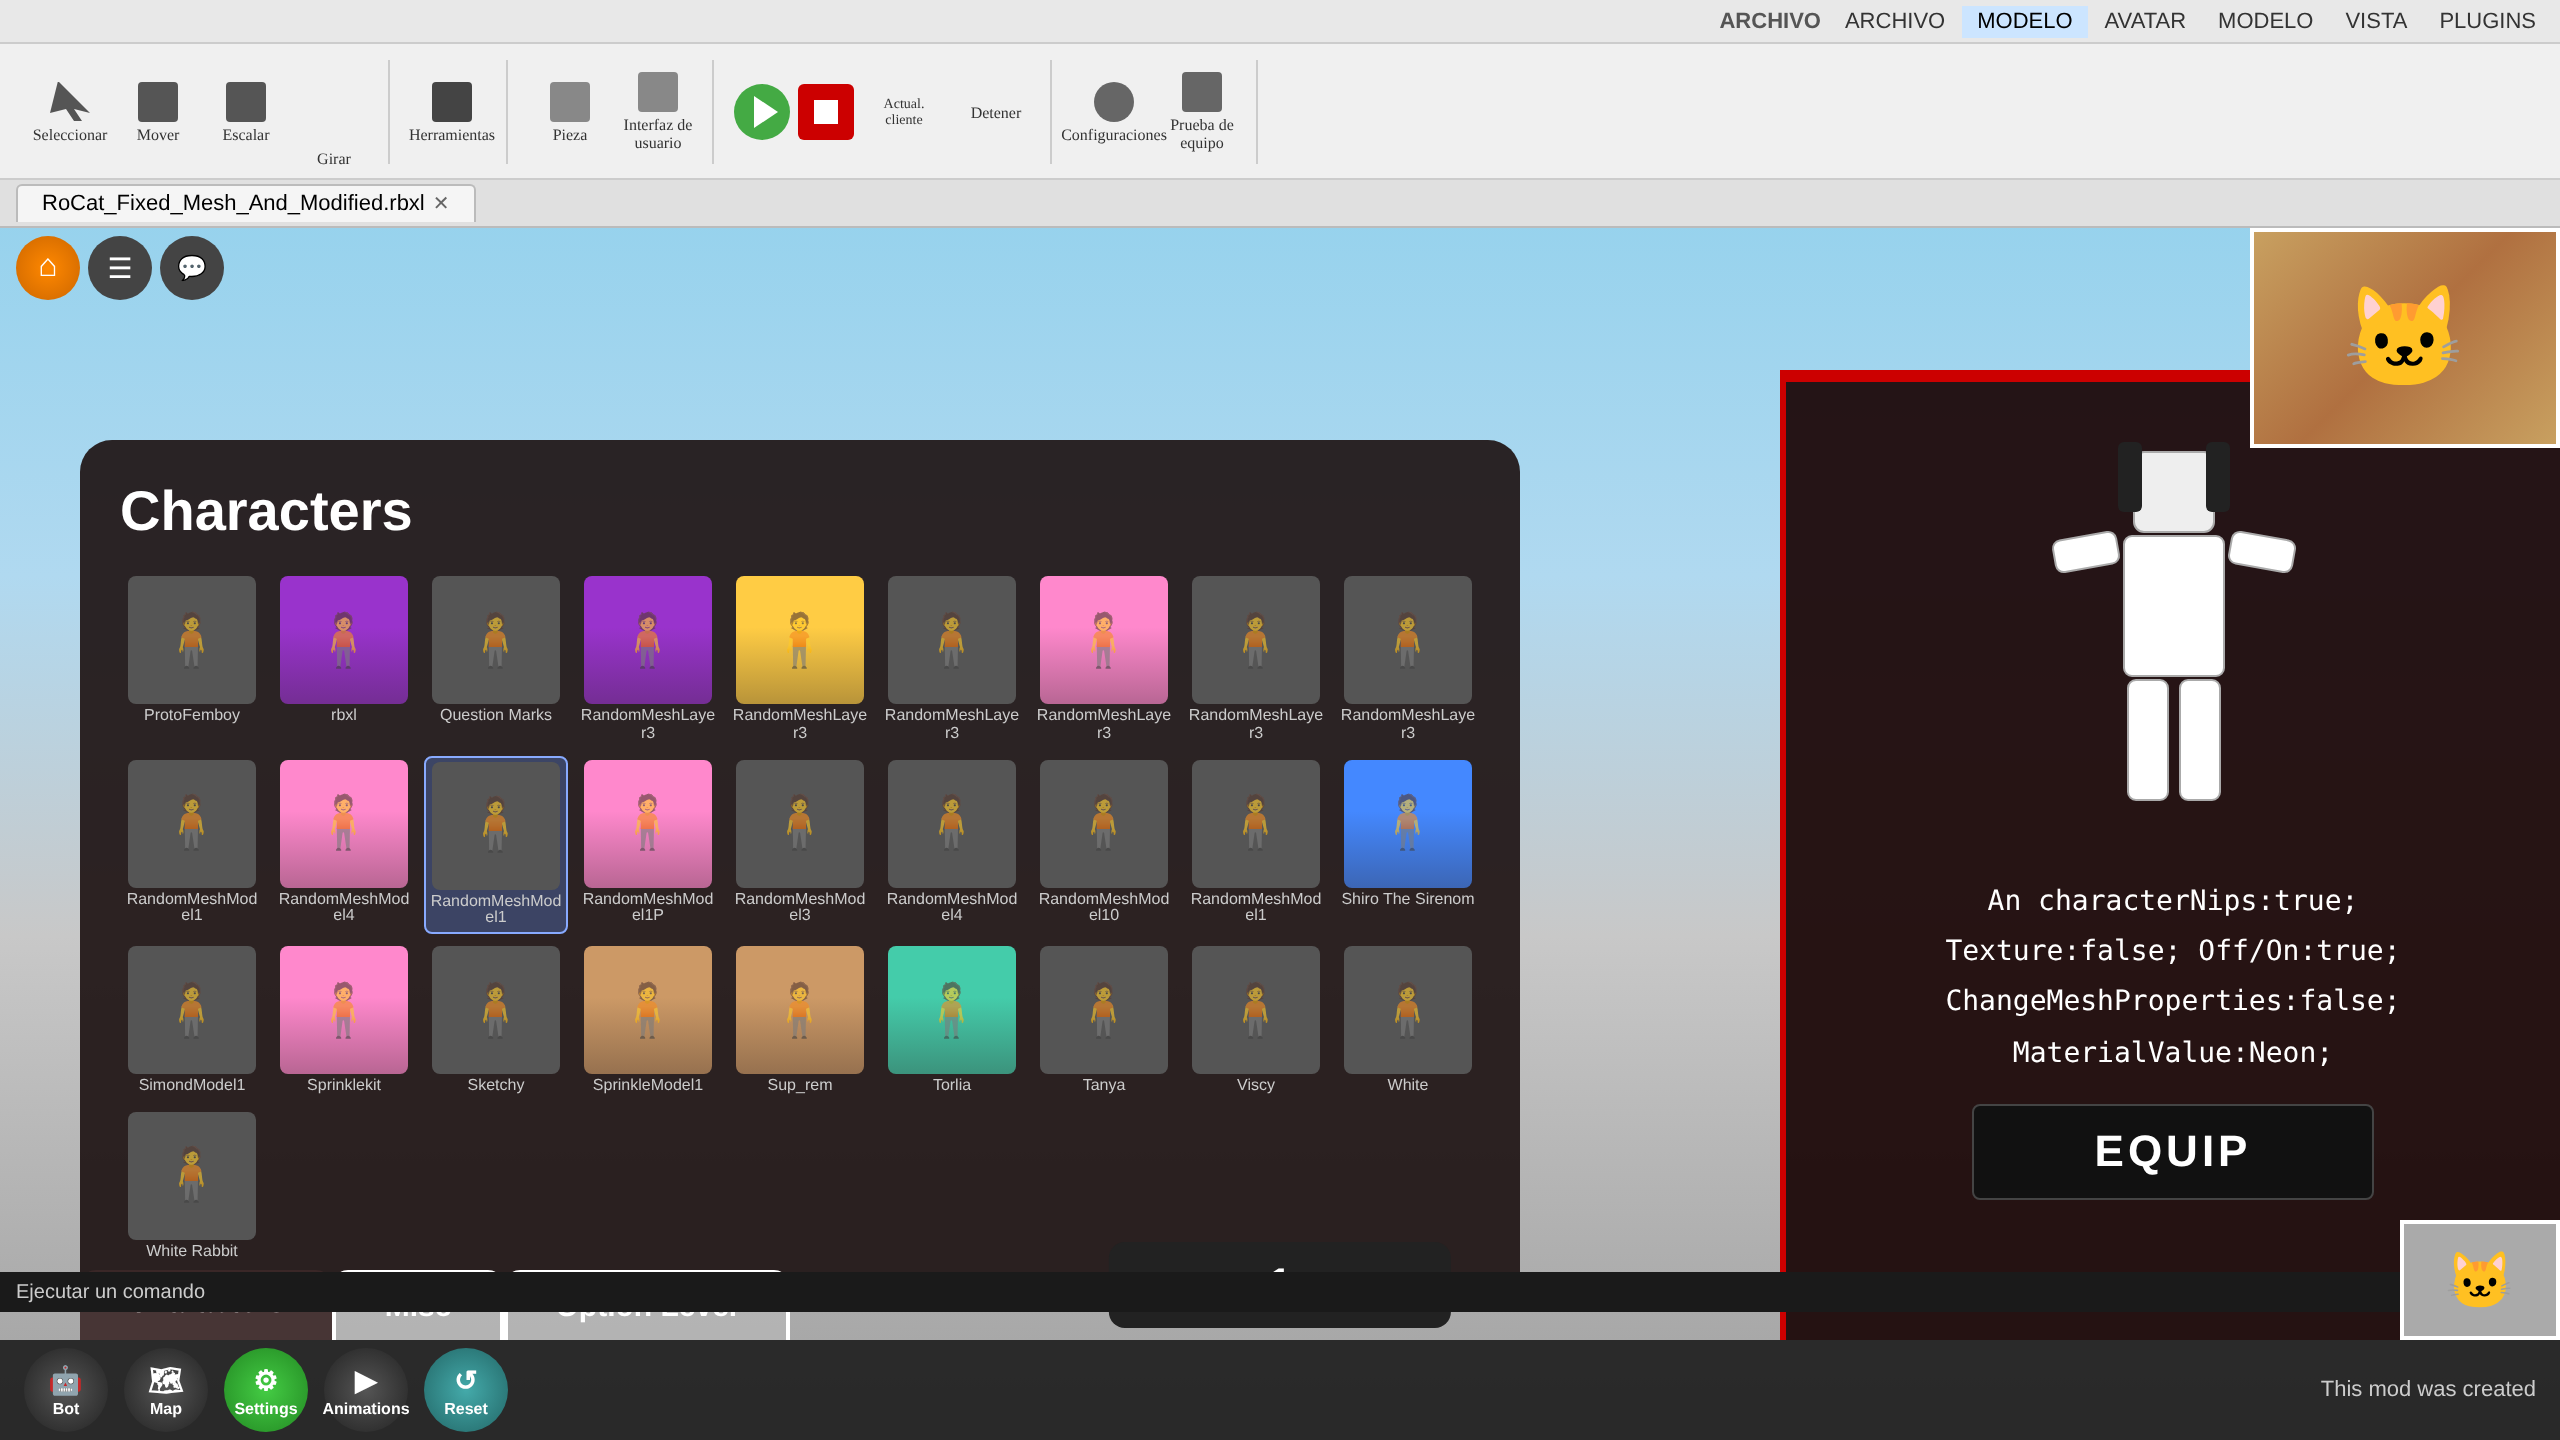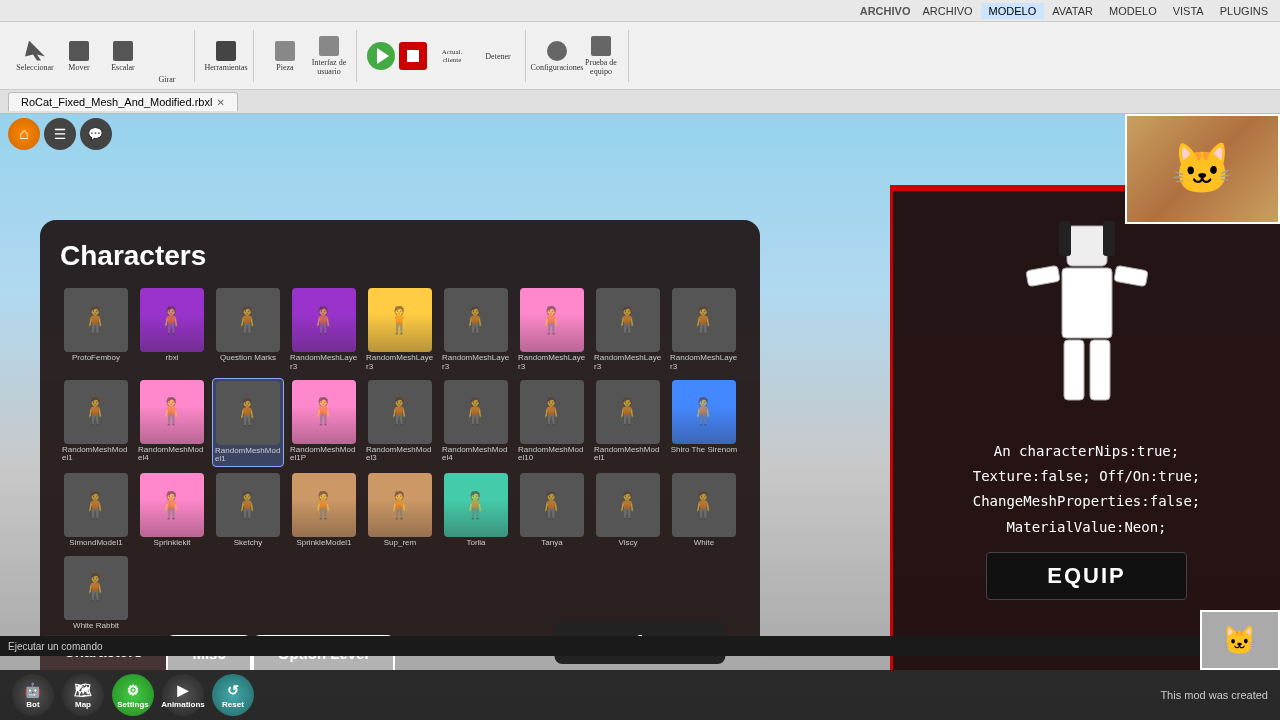--- a/index.html
+++ b/index.html
@@ -194,21 +194,21 @@
       display: flex;
       align-items: center;
       justify-content: center;
       overflow: hidden;
       position: relative;
     }
 
     .char-name {
       font-size: 8px;
       color: #ccc;
-      text-align: left;
+      text-align: center;
       margin-top: 2px;
       max-width: 68px;
       word-break: break-word;
       line-height: 1.1;
     }
 
     
     .bottom-tabs {
       position: absolute;
       bottom: 50px;

